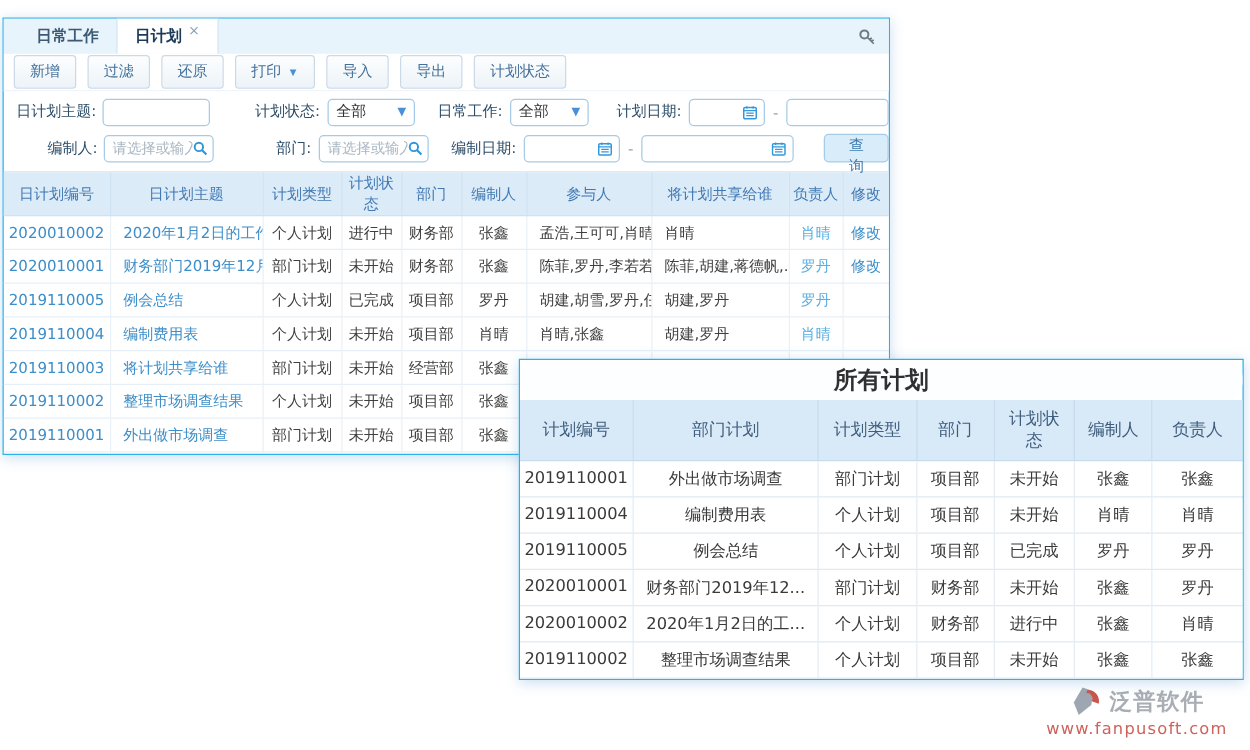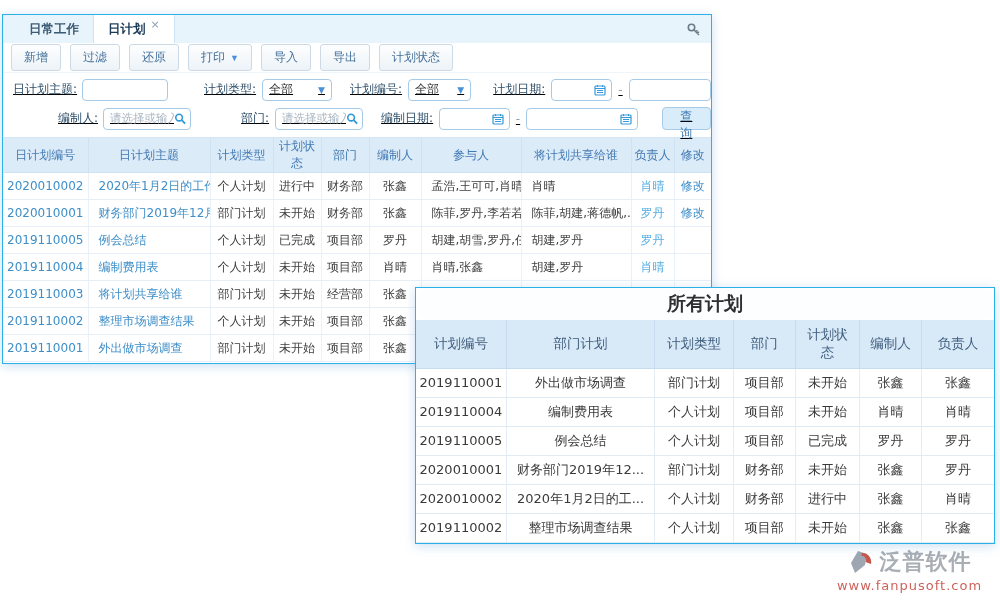--- a/index.html
+++ b/index.html
@@ -17,21 +17,21 @@
   .tab.active { background:#ffffff; color:#1b3a57; border-left:1px solid #cfe3f2; border-right:1px solid #cfe3f2;justify-content:space-between; }
   .tab .close { font-size:11px; color:#8aa0b4; margin-left:5px; position:relative; top:-5px; font-weight:normal; }
   .key-btn { position:absolute; right:10px; top:7px; width:15px; height:15px; cursor:pointer; }
 
   .toolbar { height:30px; background:#fff; display:flex; align-items:center; padding:0 8px; gap:9px;
              border-bottom:1px solid #f0f5fa; }
   .tbtn { display:inline-flex; align-items:center; gap:5px; padding:4px 12px; font-size:12px; color:#44709a;
           background:linear-gradient(#fdfefe,#edf3f8); border:1px solid #ccdae7; border-radius:3px; cursor:pointer; }
   .tbtn .caret { font-size:9px; color:#4a90d9; }
 
-  .filters { padding:2px 0 4px 0; border-bottom:1px solid #d3e6f4;text-decoration:underline; }
+  .filters { padding:2px 0 4px 0; border-bottom:1px solid #d3e6f4; }
   .frow { height:29px; display:flex; align-items:center; font-size:12px; color:#2c4d68; }
   .flabel { white-space:nowrap; }
   .fin { height:22px; border:1px solid #a6cbe8; border-radius:4px; background:#fff; font-size:12px;
          color:#444; padding:0 5px; outline:none; font-family:inherit; }
   .fsel { display:inline-flex; align-items:center; justify-content:space-between; height:22px;
           border:1px solid #a6cbe8; border-radius:4px; background:#fff; padding:0 6px; font-size:12px; color:#333; cursor:pointer; }
   .fsel .caret { color:#4a90d9; font-size:9px; }
   .fsearch { display:inline-flex; align-items:center; height:22px; border:1px solid #a6cbe8; border-radius:4px;
              background:#fff; padding:0 4px 0 6px; cursor:text; }
   .fsearch .ph { font-size:11.5px; color:#a9b6c2; white-space:nowrap; overflow:hidden; max-width:64px; }
@@ -62,21 +62,21 @@
   .ov-table th { height:48px; background:#d8e9f7; color:#3f5d7d; font-size:13.5px; font-weight:normal;
                  border-right:1px solid #c6dbee; border-bottom:1px solid #c6dbee; padding:2px 8px; }
   .ov-table td { height:29px; font-size:13px; color:#3a3a3a; text-align:center;
                  border-right:1px solid #e4edf5; border-bottom:1px solid #e0eaf3; background:#fff;
                  white-space:nowrap; overflow:hidden; }
   .ov-table th:last-child, .ov-table td:last-child { border-right:none; }
 
   
   .brand { position:absolute; right:8px; top:547px; width:165px; text-align:center; opacity:.85; }
   .brand-row { display:flex; align-items:center; justify-content:center; gap:4px; }
-  .brand-name { font-size:22px; font-weight:bold; color:#9aa0a8; letter-spacing:1px; white-space:nowrap; }
+  .brand-name { font-size:18px; font-weight:bold; color:#9aa0a8; letter-spacing:1px; white-space:nowrap; }
   .brand-url { font-size:13px; color:#c5473f; letter-spacing:1px; margin-top:1px; }
 </style>
 </head>
 <body>
 
 <div class="stage">
 
   <div class="main-window">
 
     <div class="tabbar">
@@ -118,43 +118,43 @@
       <button class="tbtn">
           <span>计划状态</span>
         </button>
     </div>
 
     <div class="filters">
 
       <div class="frow">
         <span class="flabel" style="margin-left:10px">日计划主题:</span>
         <input class="fin" style="width: 86px; margin-left: 5px;">
-        <span class="flabel" style="margin-left:36px">计划类型:</span>
+        <span class="flabel" style="margin-left:36px">计划状态:</span>
         <span class="fsel" style="width:80px;margin-left:6px">
           <span>全部</span>
           <span class="caret">▼</span>
         </span>
-        <span class="flabel" style="margin-left:18px">计划编号:</span>
+        <span class="flabel" style="margin-left:18px">日常工作:</span>
         <span class="fsel" style="width:72px;margin-left:6px">
           <span>全部</span>
           <span class="caret">▼</span>
         </span>
         <span class="flabel" style="margin-left:22px">计划日期:</span>
         <span class="fdate" style="width:70px;margin-left:6px">
           <svg width="12" height="12" viewBox="0 0 12 12">
               <rect x="1" y="2" width="10" height="9" rx="1" fill="none" stroke="#3398dc" stroke-width="1.2"></rect>
               <path d="M1 4.5 H11 M3.5 1 V3 M8.5 1 V3 M3 6.5 H9 M3 8.5 H9" stroke="#3398dc" stroke-width="1"></path>
             </svg>
         </span>
         <span class="dash">-</span>
         <span class="fdate" style="width:95px"></span>
       </div>
 
       <div class="frow">
-        <span class="flabel" style="margin-left:55px">编制人:</span>
+        <span class="flabel" style="margin-left:35px">编制人:</span>
         <span class="fsearch" style="width:88px;margin-left:5px">
           <span class="ph">请选择或输入</span>
           <svg width="13" height="13" viewBox="0 0 13 13">
               <circle cx="5.5" cy="5.5" r="3.6" fill="none" stroke="#2f96d8" stroke-width="1.7"></circle>
               <path d="M8.3 8.3 L12 12" stroke="#2f96d8" stroke-width="1.9"></path>
             </svg>
         </span>
         <span class="flabel" style="margin-left:50px">部门:</span>
         <span class="fsearch" style="width:88px;margin-left:6px">
           <span class="ph">请选择或输入</span>

